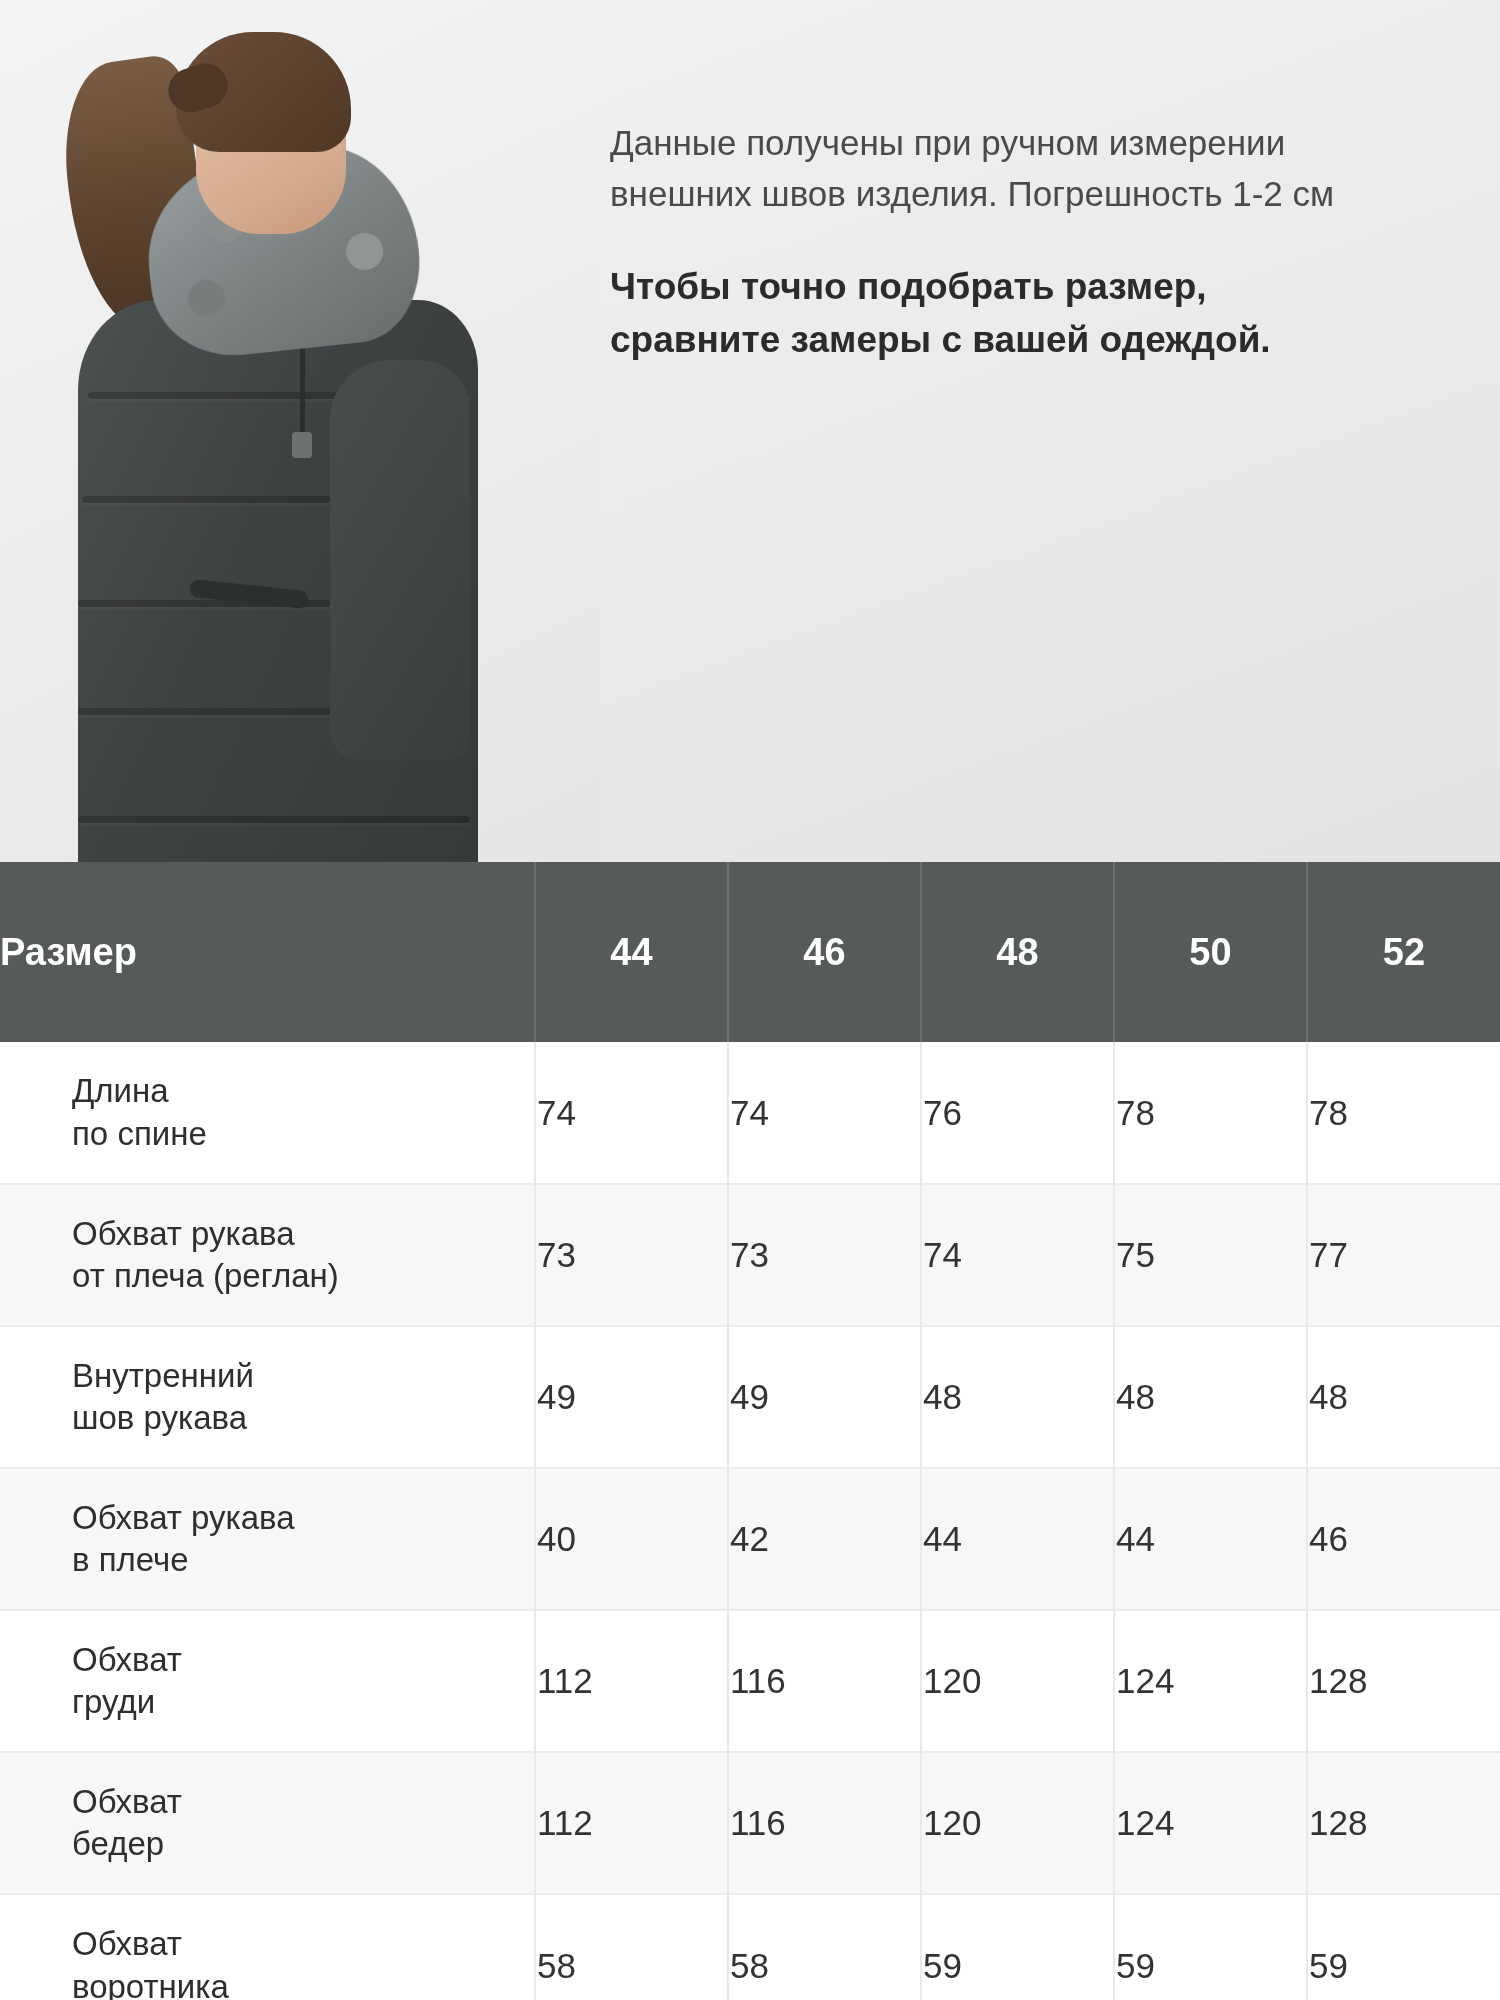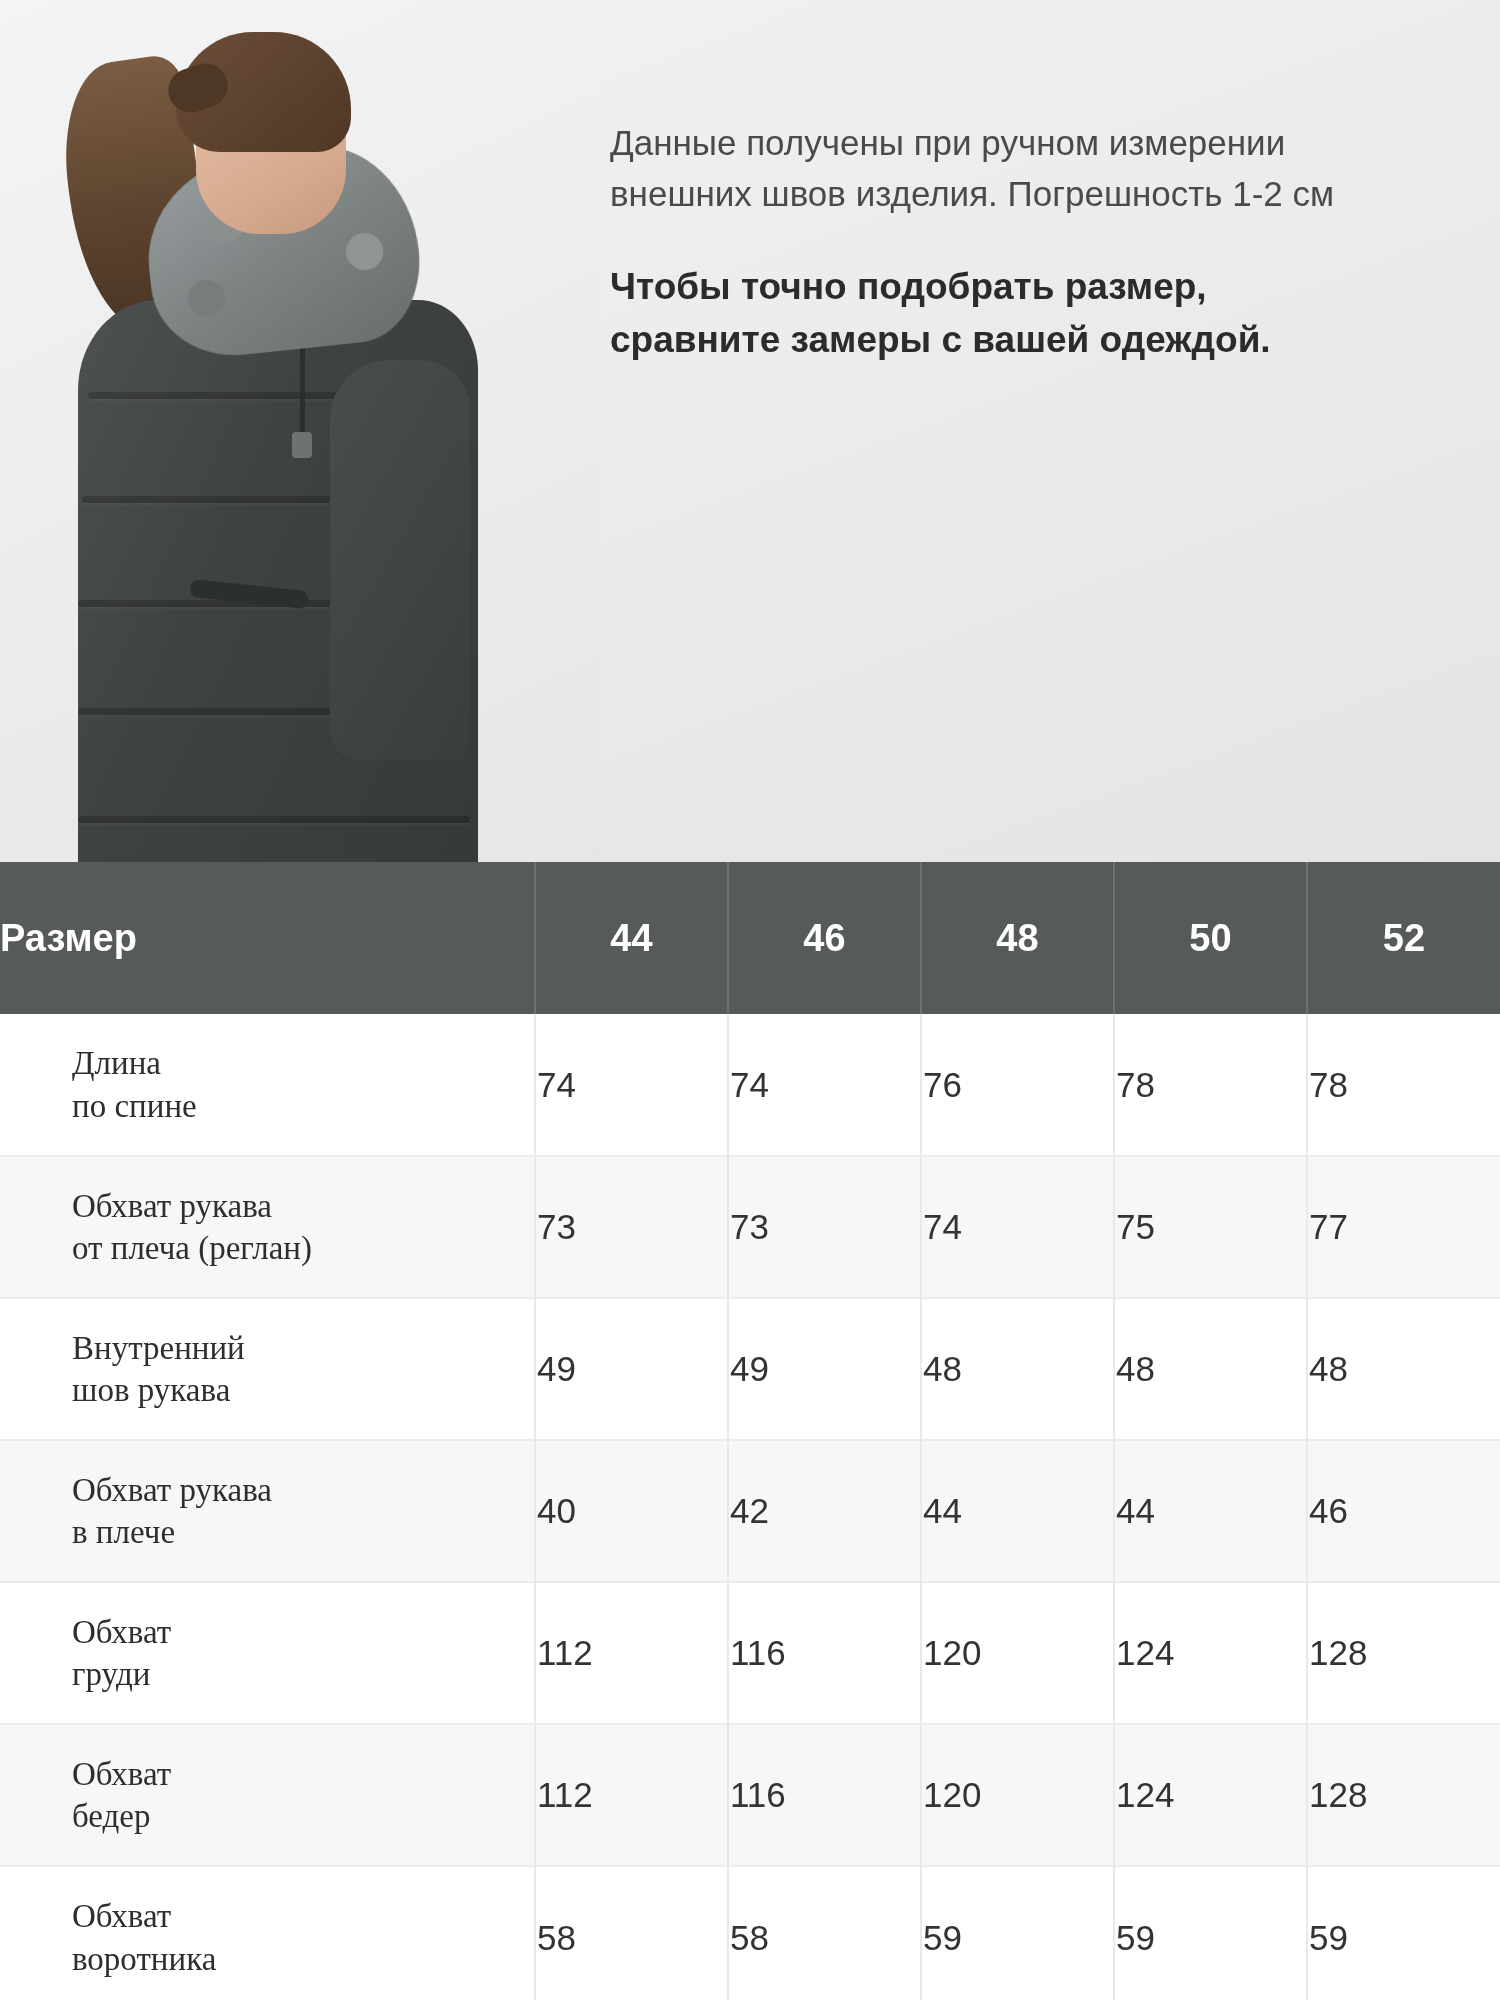--- a/index.html
+++ b/index.html
@@ -181,21 +181,21 @@
     width: 1500px;
   }
   table.size-table {
     border-collapse: collapse;
     width: 1500px;
     table-layout: fixed;
   }
   table.size-table thead th {
     background: #575a5a;
     color: #ffffff;
-    height: 152px;
+    height: 180px;
     font-size: 38px;
     font-weight: bold;
     border-right: 2px solid #6e7171;
     padding: 0;
     vertical-align: middle;
   }
   table.size-table thead th:last-child { border-right: none; }
   th.head-label {
     text-align: left;
     padding-left: 72px;
@@ -204,21 +204,20 @@
   }
   td.row-label {
     text-align: left;
     padding: 18px 18px 18px 72px;
     font-size: 33px;
     line-height: 1.28;
     color: #2e2e2e;
     width: 534px;
     border-right: 2px solid #e9e9e9;
     vertical-align: middle;
-    font-family: Liberation Serif, serif;
   }
   td.val {
     text-align: left;
     font-size: 35px;
     color: #333333;
     border-right: 2px solid #e9e9e9;
     vertical-align: middle;
   }
   td.val:last-child { border-right: none; }
   tbody tr { height: 142px; }

